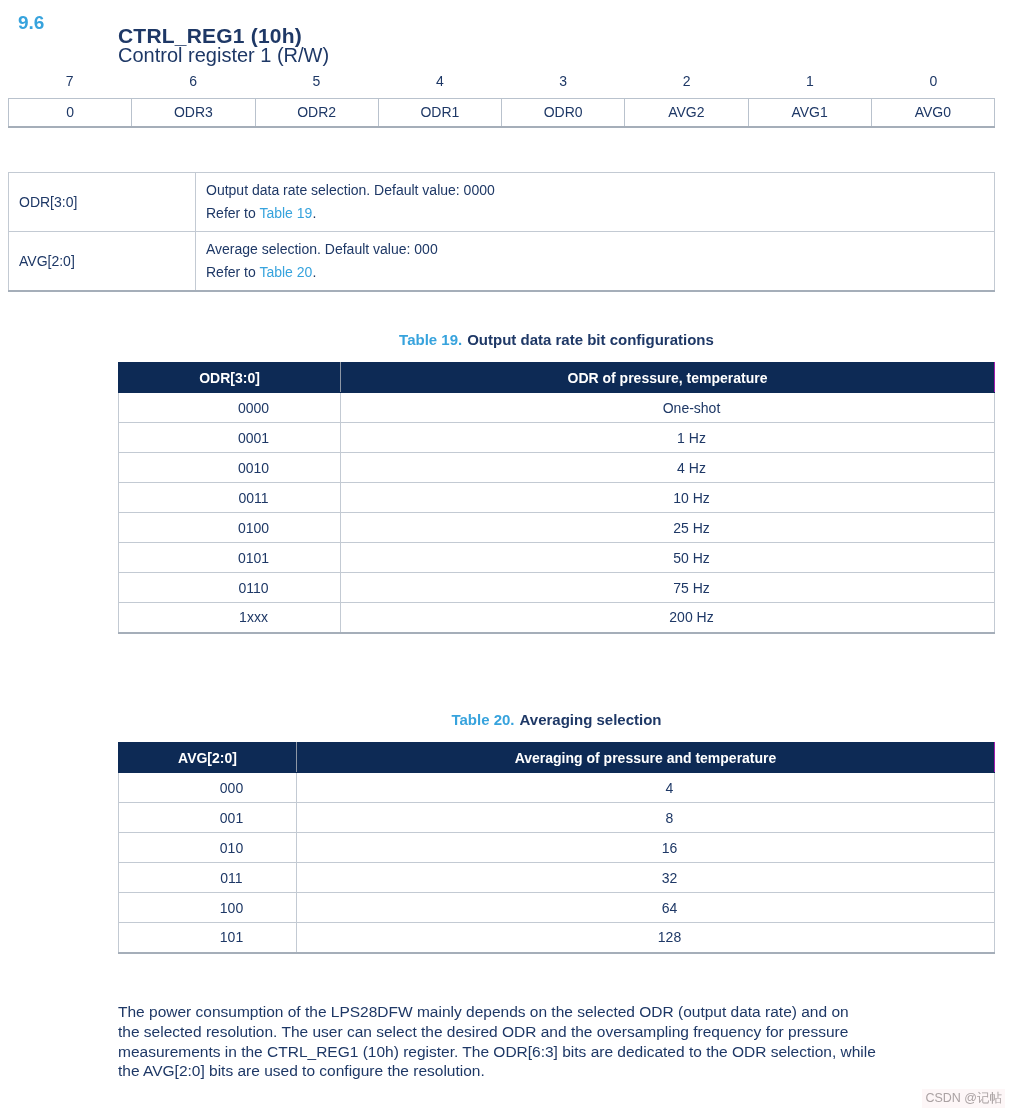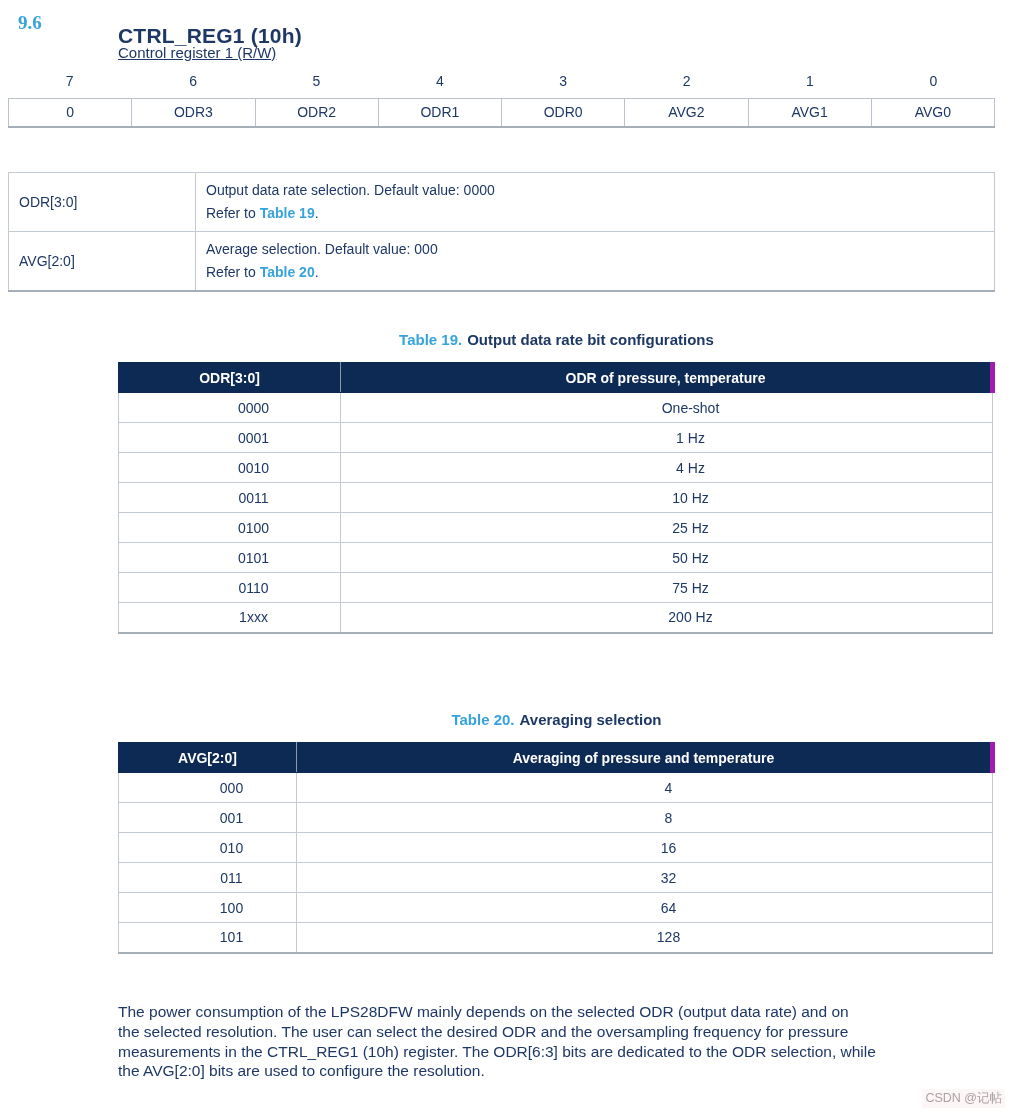--- a/index.html
+++ b/index.html
@@ -10,31 +10,31 @@
     height: 1113px;
     font-family: "Liberation Sans", sans-serif;
     color: #1e3866;
     overflow: hidden;
   }
   .abs { position: absolute; }
 
   
   .section-number {
     left: 18px; top: 12px;
-    font-size: 19px; font-weight: bold; color: #37a3dd; font-family: Liberation Serif, serif;
+    font-size: 19px; font-weight: bold; color: #37a3dd;
   }
   .page-title {
     left: 118px; top: 10px;
     font-size: 21px; font-weight: bold; color: #1e3866;
     letter-spacing: 0.2px;
     margin-top: 14px;
   }
   .page-subtitle {
     left: 118px; top: 44px;
-    font-size: 15px; color: #1e3866; text-decoration: underline;
+    font-size: 20px; color: #1e3866;
   }
 
   
   .bit-numbers {
     left: 8px; top: 73px; width: 987px;
     display: flex;
   }
   .bit-numbers div {
     flex: 1; text-align: center;
     font-size: 14px; color: #1e3866;
@@ -55,41 +55,41 @@
   
   .desc-table { left: 8px; top: 172px; width: 987px; border-bottom: 2px solid #a5aeb9; }
   .desc-table td {
     border: 1px solid #c3cad3;
     vertical-align: middle;
     height: 57px;
   }
   .desc-table td.field-name { width: 187px; padding-left: 10px; }
   .desc-table td.field-desc { padding: 6px 10px; }
   .desc-table .line { line-height: 23px; }
-  .ref-link { color: #37a3dd; cursor: pointer; font-weight: bold; }
+  .ref-link { color: #37a3dd; cursor: pointer; }
 
   
   .caption {
     width: 877px; left: 118px;
     text-align: center; font-size: 15px; font-weight: bold; color: #1e3866;
   }
   .caption-19 { top: 331px; }
   .caption-20 { top: 711px; }
   .caption .cap-label { color: #37a3dd; margin-right: 5px; }
 
   
   .data-table { left: 118px; width: 877px; border-bottom: 2px solid #a5aeb9; }
   .data-table-19 { top: 362px; }
   .data-table-20 { top: 742px; }
   .data-table th {
     background: #0d2a55; color: #ffffff; font-weight: bold;
     height: 30px; text-align: center; vertical-align: middle;
     border: 1px solid #0d2a55; border-right: 1px solid #8d97a5;
   }
-  .data-table th:last-child { border-right: 5px solid #a21caf; }
+  .data-table th:last-child { border-right: 1px solid #a21caf; }
   .data-table td {
     height: 30px; text-align: center; vertical-align: middle;
     border-top: 1px solid #c3cad3;
     border-left: 1px solid #c3cad3;
     border-right: 1px solid #c3cad3;
     padding-left: 48px;
   }
   .data-table-19 .col-code { width: 222px; }
   .data-table-20 .col-code { width: 178px; }
 

